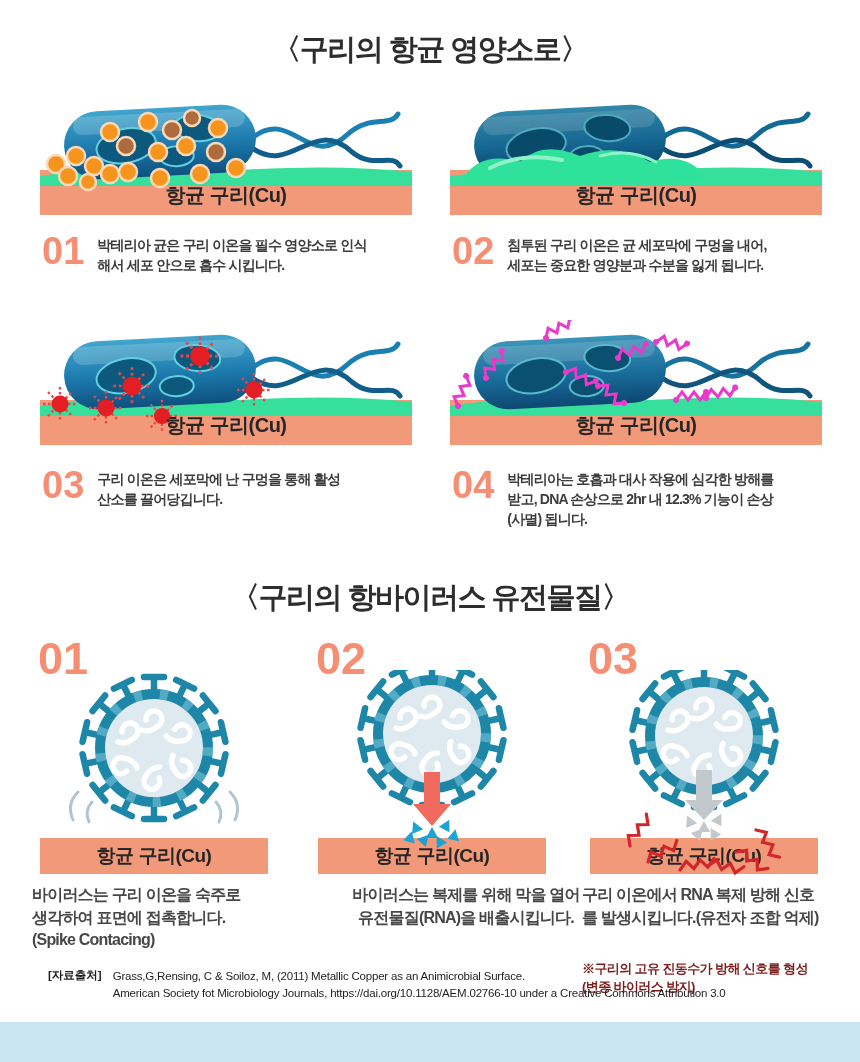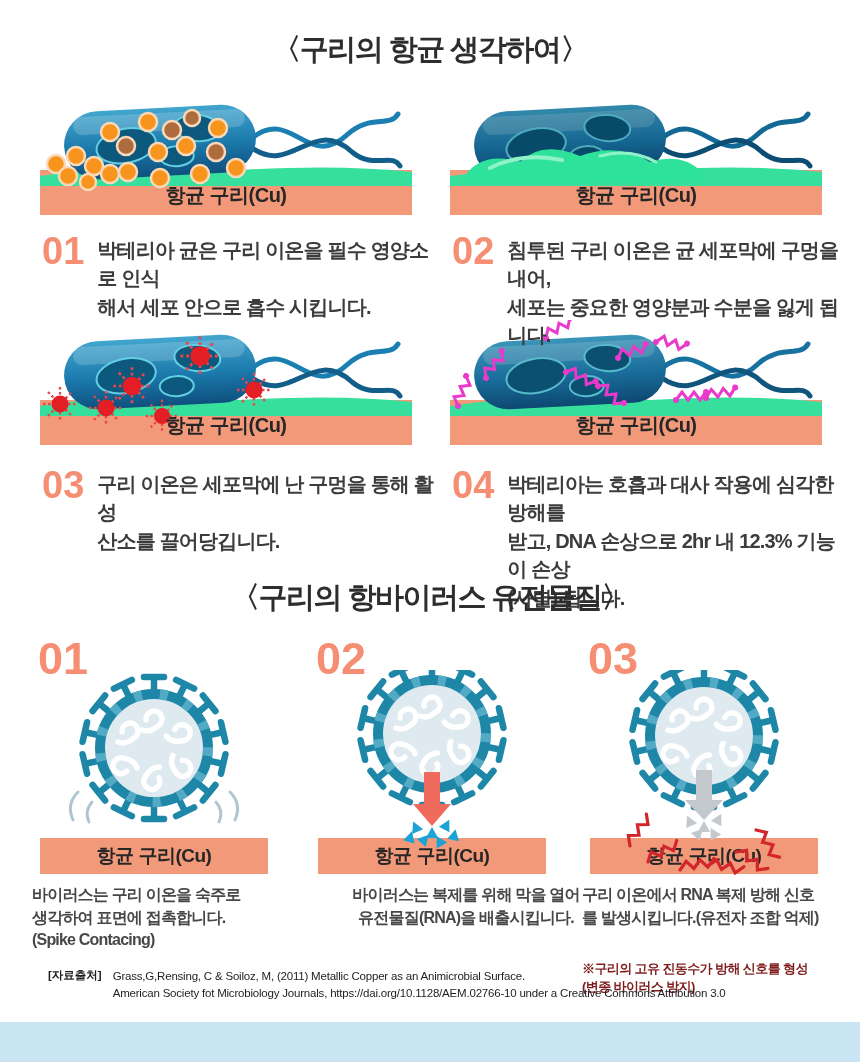--- a/index.html
+++ b/index.html
@@ -21,21 +21,21 @@
   .cu-label { position:absolute; left:0; width:372px; bottom:6px; text-align:center;
               font-size:20px; font-weight:800; color:#262626; letter-spacing:-0.5px; z-index:2; }
 
   
   .step { position:absolute; display:flex; gap:13px; width:400px; }
   #s1 { left:42px;  top:233px; }
   #s2 { left:452px; top:233px; }
   #s3 { left:42px;  top:467px; }
   #s4 { left:452px; top:467px; }
   .step-num { font-size:38px; font-weight:800; color:#F58E73; line-height:0.95; }
-  .step-text { margin:3px 0 0 0; font-size:20px; font-weight:700; color:#3c3c3c;
+  .step-text { margin:3px 0 0 0; font-size:14px; font-weight:700; color:#3c3c3c;
                line-height:1.42; white-space:pre-line; letter-spacing:-0.8px; }
 
   
   .virus-col { position:absolute; top:630px; width:252px; height:392px; }
   #vc1 { left:28px; }
   #vc2 { left:306px; }
   #vc3 { left:578px; }
   .v-num { position:absolute; top:6px; left:10px; font-size:45px; font-weight:800;
            color:#F58E73; line-height:1; }
   .virus-art { position:absolute; top:40px; left:26px; width:200px; height:210px; z-index:1; }
@@ -128,21 +128,21 @@
     </g>
 
     <polygon id="tri" points="0,-7 6,4 -6,4"></polygon>
 
     <path id="zig" d="M0,0 l7,-8 7,8 7,-8 7,8 7,-8" fill="none" stroke="#D2262B" stroke-width="3.2" stroke-linecap="round"></path>
   </defs>
 </svg>
 
 <div class="canvas">
 
-  <div class="sec-title" id="title-antibacterial">〈구리의 항균 생각하여〉</div>
+  <div class="sec-title" id="title-antibacterial">〈구리의 항균 영양소로〉</div>
 
   <div class="bact-panel" id="bp1">
     <svg width="390" height="125" viewBox="0 0 390 125">
       <rect x="0" y="80" width="372" height="45" fill="#F2997A"></rect>
       <path d="M0,86 Q90,72 200,80 Q300,74 372,82 L372,96 L0,96 Z" fill="#36E09C"></path>
       <use href="#bactBase"></use>
       <g stroke="#FAD9B8" stroke-width="2.5">
         <circle cx="16" cy="74" r="9" fill="#F7941D"></circle>
           <circle cx="36" cy="66" r="9" fill="#F7941D"></circle>
         <circle cx="54" cy="76" r="9" fill="#F7941D"></circle>

